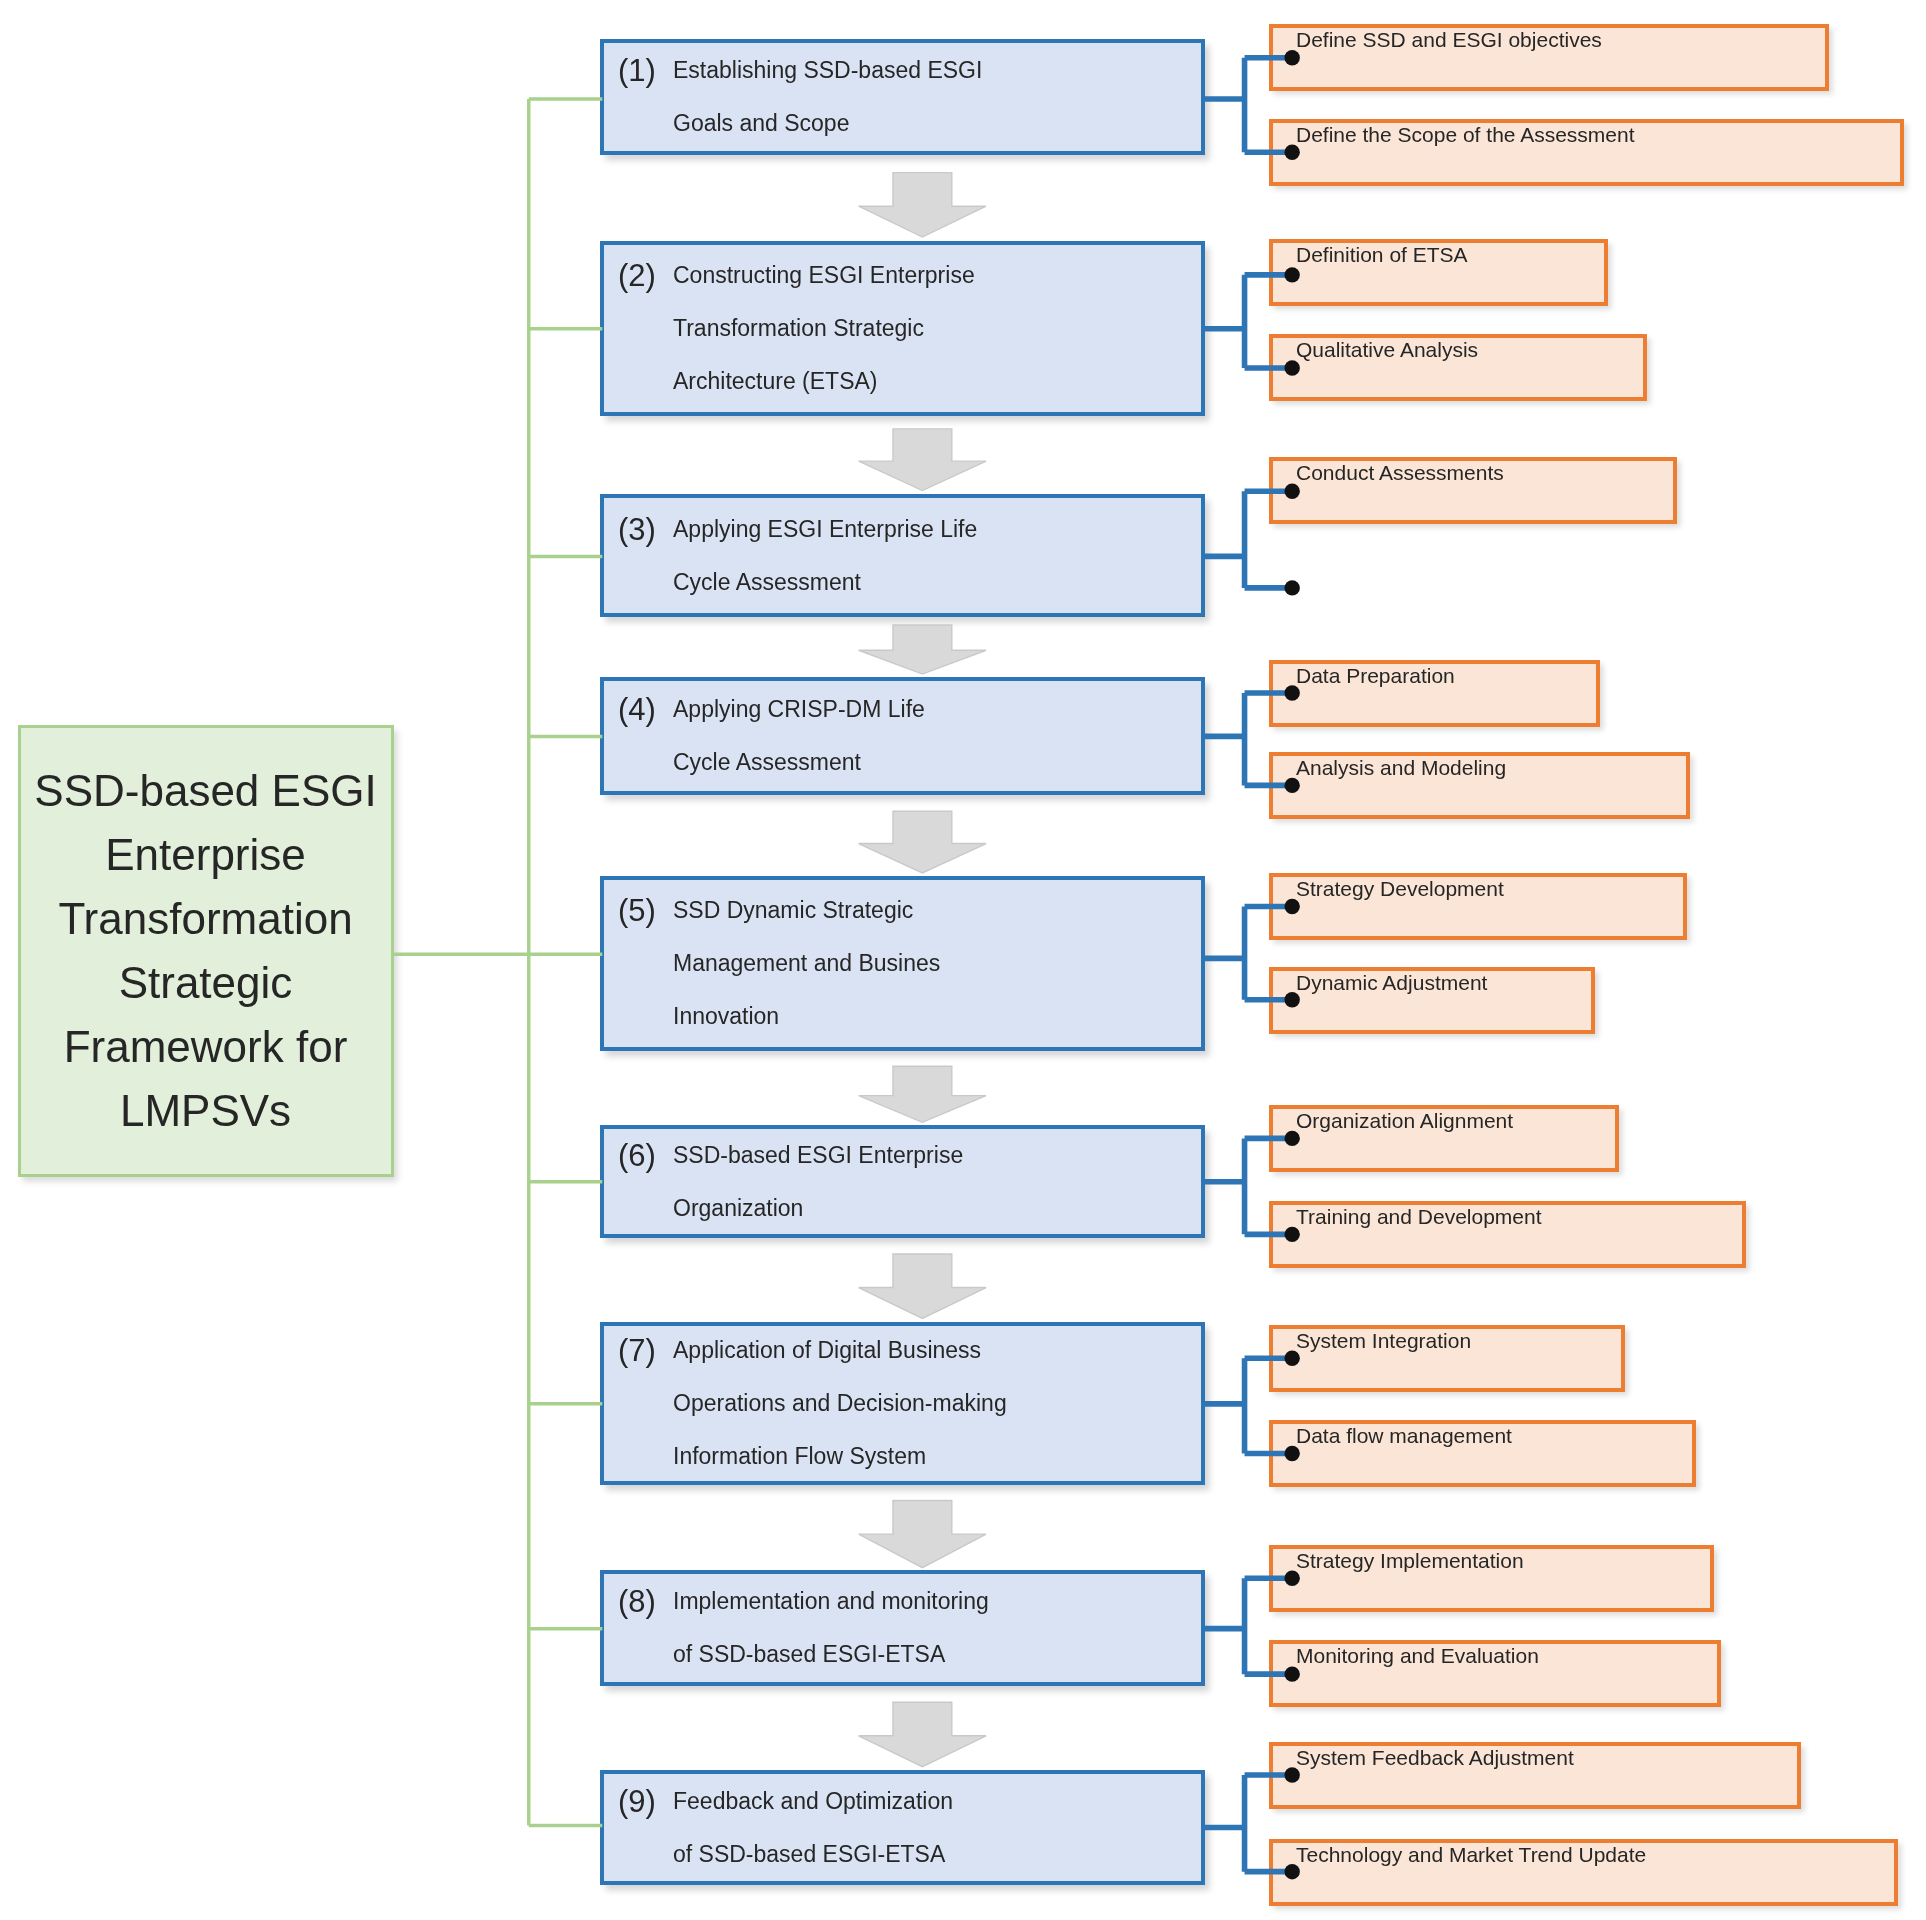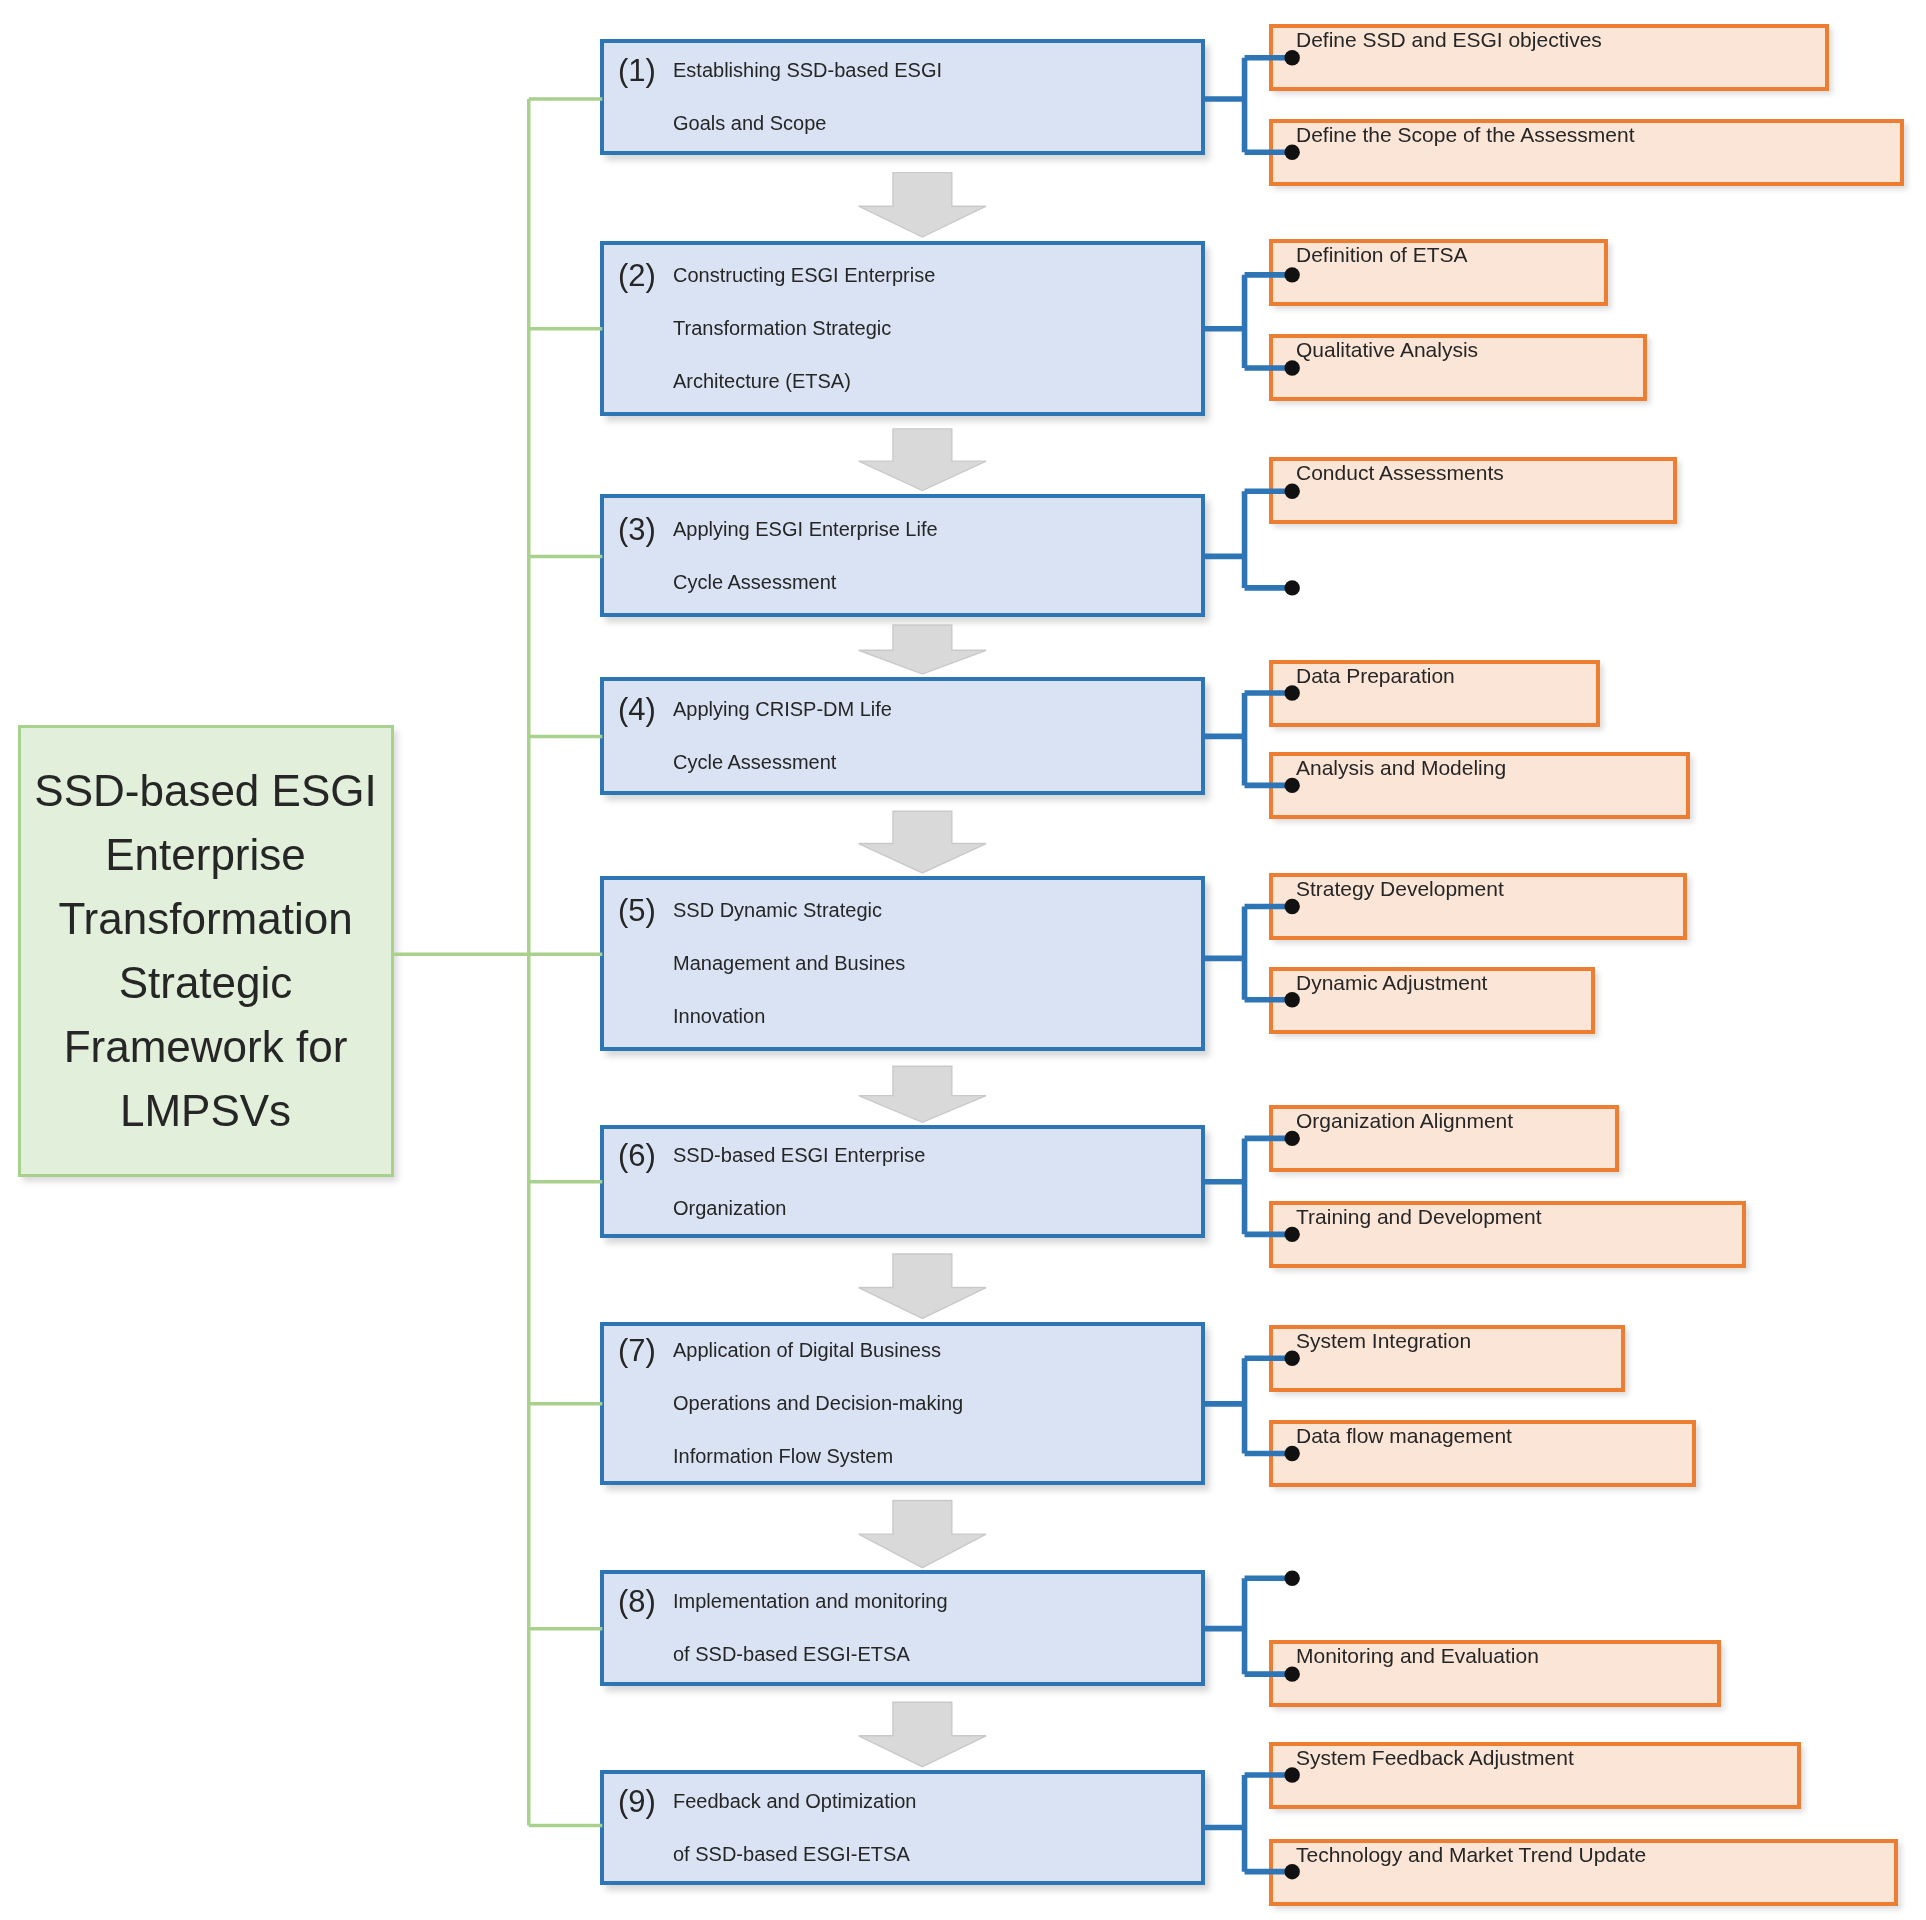--- a/index.html
+++ b/index.html
@@ -25,21 +25,21 @@
   }
   .step{
     position:absolute;left:600px;width:605px;
     background:#dae3f3;border:4.9px solid #2e75b6;box-sizing:border-box;
     display:flex;align-items:center;
     padding:0 11.2px 0 14px;z-index:1;
     box-shadow:4.9px 5.6px 6.3px rgba(0,0,0,.16);
   }
   .step-txt{display:flex;align-items:flex-start;width:100%;}
   .step-num{flex:none;width:55px;font-size:31px;line-height:53px;}
-  .step-lbl{flex:1;font-size:20px;line-height:53px;white-space:pre-line;}
+  .step-lbl{flex:1;font-size:23px;line-height:53px;white-space:pre-line;}
   .sub{
     position:absolute;left:1269px;height:67px;
     background:#fbe5d6;border:4.2px solid #ed7d31;box-sizing:border-box;
     display:flex;align-items:flex-start;
     padding-left:23px;font-size:21px;z-index:1;
     box-shadow:3.5px 4.2px 5.6px rgba(0,0,0,.14);
     white-space:nowrap;
   }
 </style>
 </head>
@@ -211,20 +211,23 @@
     <span>Data flow management</span>
   </div>
 
   <div class="step" style="top:1570px;height:116px">
     <div class="step-txt">
       <span class="step-num">(8)</span>
       <span class="step-lbl">Implementation and monitoring
 of SSD-based ESGI-ETSA</span>
     </div>
   </div>
+  <div class="sub" style="top:1545px;width:445px">
+    <span>Strategy Implementation</span>
+  </div>
   <div class="sub" style="top:1640px;width:452px">
     <span>Monitoring and Evaluation</span>
   </div>
 
   <div class="step" style="top:1770px;height:115px">
     <div class="step-txt">
       <span class="step-num">(9)</span>
       <span class="step-lbl">Feedback and Optimization
 of SSD-based ESGI-ETSA</span>
     </div>

